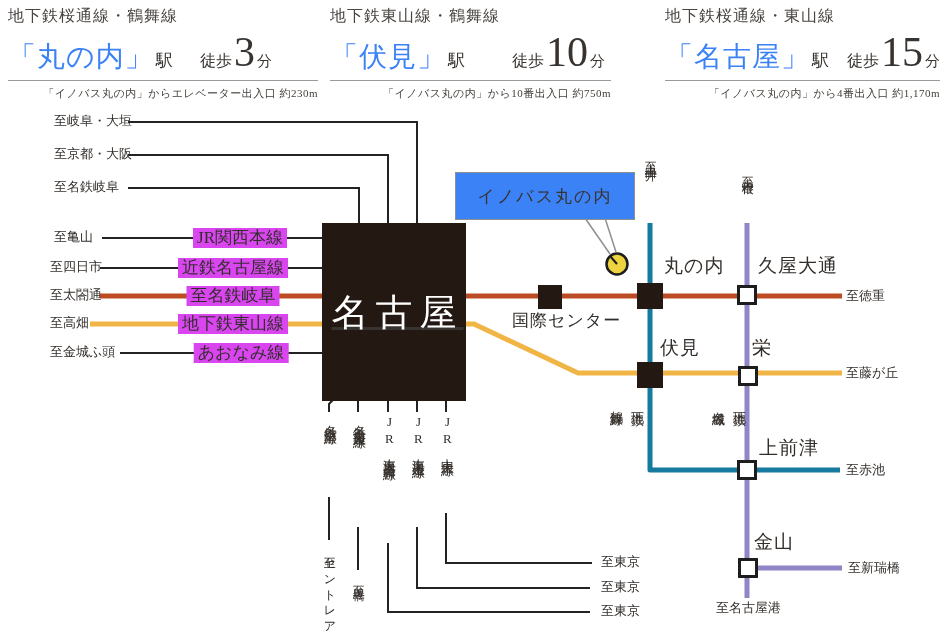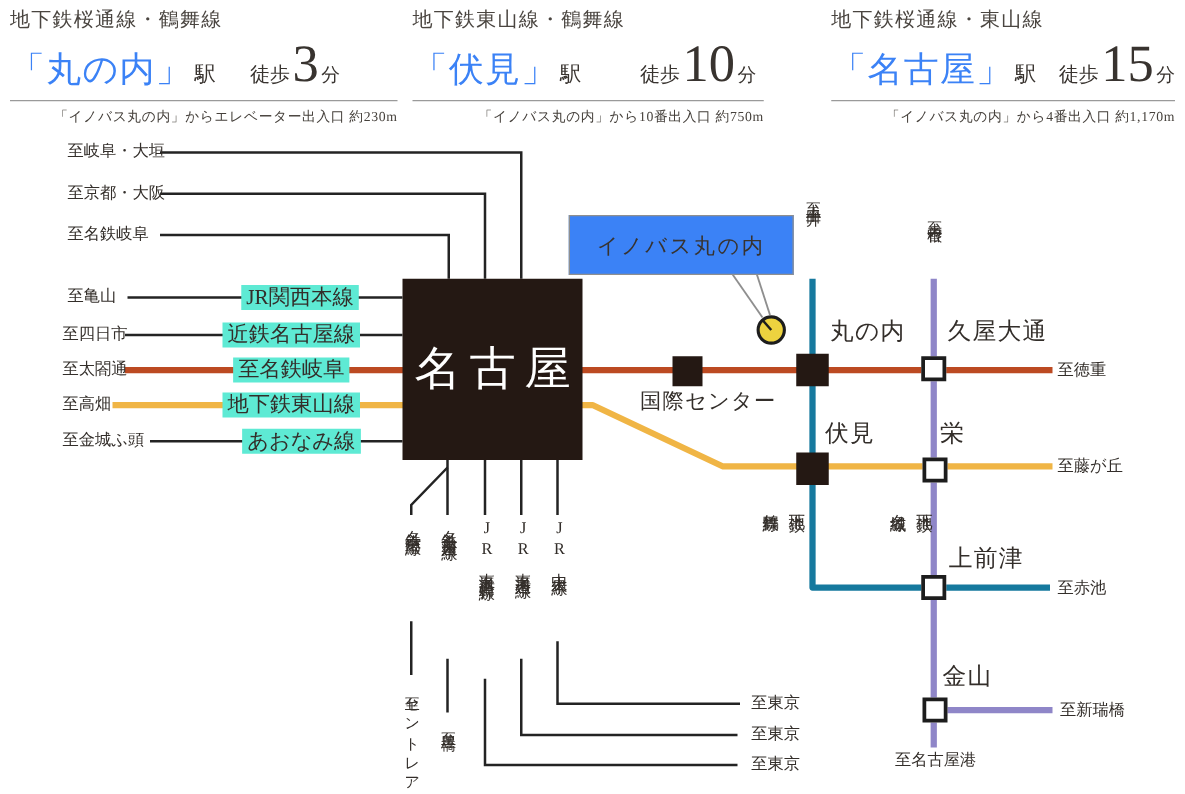--- a/index.html
+++ b/index.html
@@ -19,33 +19,33 @@
   .acol .ah-unit{font-size:15px;}
   .acol .ah-rule{border-top:1px solid #9a9a9a;margin-top:7px;}
   .acol .ah-note{font-size:11px;text-align:right;margin-top:5px;letter-spacing:.5px;color:#45403b;}
   #acol-0{left:8px;width:310px;}   #acol-0 .ah-main{padding-right:46px;}
   #acol-1{left:330px;width:281px;} #acol-1 .ah-main{padding-right:6px;}
   #acol-2{left:665px;width:275px;}
   
   #lines{position:absolute;left:0;top:0;}
   .lbl{position:absolute;white-space:nowrap;line-height:1.15;color:#332e2a;}
   .t13{font-size:13px;}
-  .name17{font-size:17px;background:#5eead4;padding:0 4px;transform:translateX(-50%);}
+  .name17{font-size:17px;background:#d946ef;padding:0 4px;transform:translateX(-50%);}
   .stn19{font-size:19px;letter-spacing:1px;}
   .stn17{font-size:17px;letter-spacing:1px;}
   .vert{writing-mode:vertical-rl;text-orientation:upright;letter-spacing:2px;}
   .v12{font-size:12px;} .v13{font-size:13px;}
   .twocol{position:absolute;writing-mode:vertical-rl;text-orientation:upright;font-size:13px;letter-spacing:1px;color:#332e2a;}
   .twocol span{display:block;margin-left:3px;}
   .sq{position:absolute;box-sizing:border-box;}
   .sq.filled{background:var(--station-black,#241813);}
   .sq.open{background:#fff;border:3px solid #1d1d1d;}
   #hub{
-    position:absolute;left:322px;top:223px;width:144px;height:145px;
-    background:var(--station-black,#241813);display:flex;align-items:center;justify-content:center;
+    position:absolute;left:322px;top:223px;width:144px;height:178px;
+    background:var(--station-black,#241813);display:flex;align-items:center;justify-content:center;text-decoration:underline;
   }
   #hub .hub-txt{color:#fff;font-size:37px;letter-spacing:7px;padding-left:7px;line-height:1;}
   #callout{
     position:absolute;left:455px;top:172px;width:178px;height:46px;background:#3b82f6;
     border:1.5px solid #8f8f8f;display:flex;align-items:center;justify-content:center;
     font-size:17px;letter-spacing:2px;color:#38332f;
   }
 </style>
 </head>
 <body>

